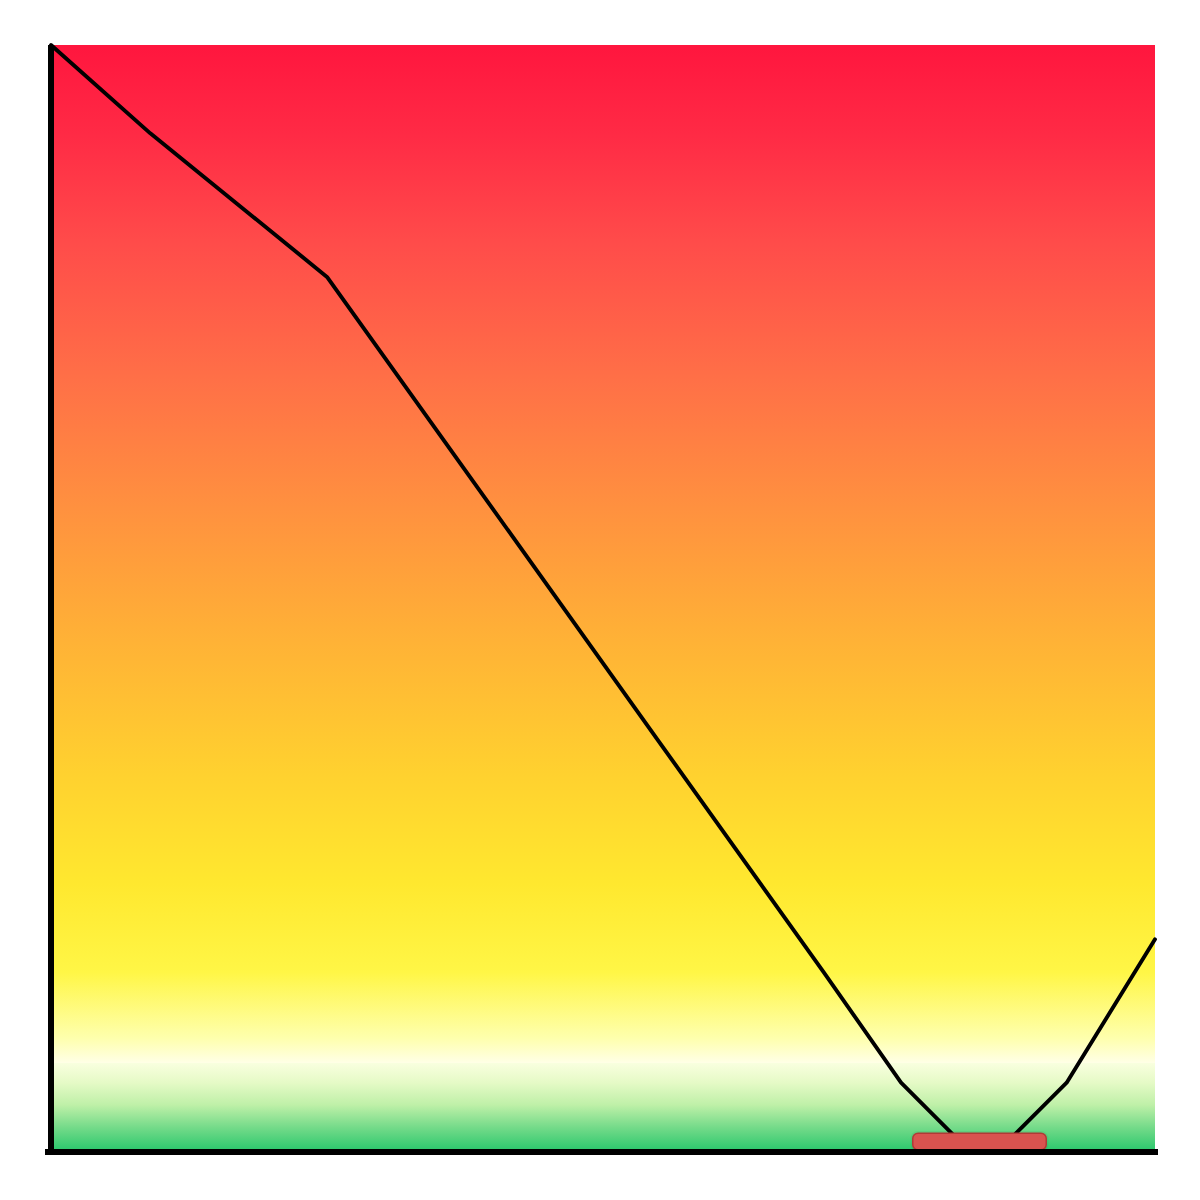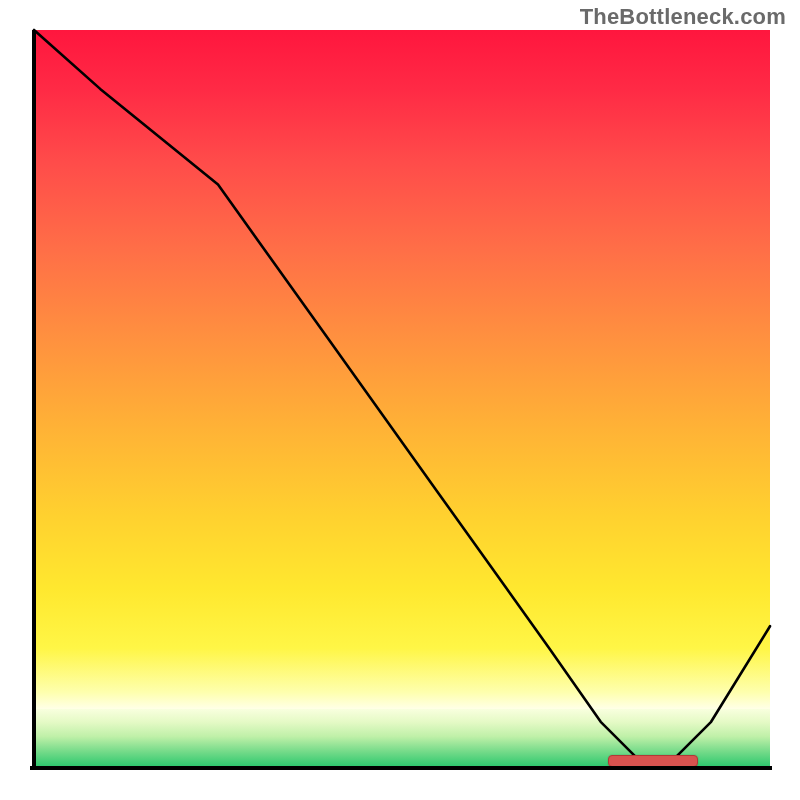--- a/index.html
+++ b/index.html
@@ -90,21 +90,20 @@
     background: #d9534f;
     border: 1px solid #b03a36;
     border-radius: 4px;
     box-shadow: 0 0 0 1px rgba(0,0,0,0.05);
   }
 </style>
 </head>
 <body>
 <div class="container">
 
-  <div class="watermark">TheBottleneck.com</div>
 
   <div class="plot-area">
     <div class="gradient-bg"></div>
 
     <svg class="line-layer" viewBox="0 0 736 736" preserveAspectRatio="none">
       <polyline id="curve" fill="none" stroke="#000" stroke-width="2.6" stroke-linejoin="round" stroke-linecap="round" points="0.0,0.0 66.2,58.9 184.0,154.6 294.4,309.1 404.8,463.7 515.2,618.2 566.7,691.8 603.5,728.6 640.3,728.6 677.1,691.8 736.0,596.2"></polyline>
     </svg>
 
     <div class="marker" id="opt-marker" style="left: 574.08px; width: 88.32px; top: 725.112px; background: rgb(217, 83, 79);"></div>
   </div>

